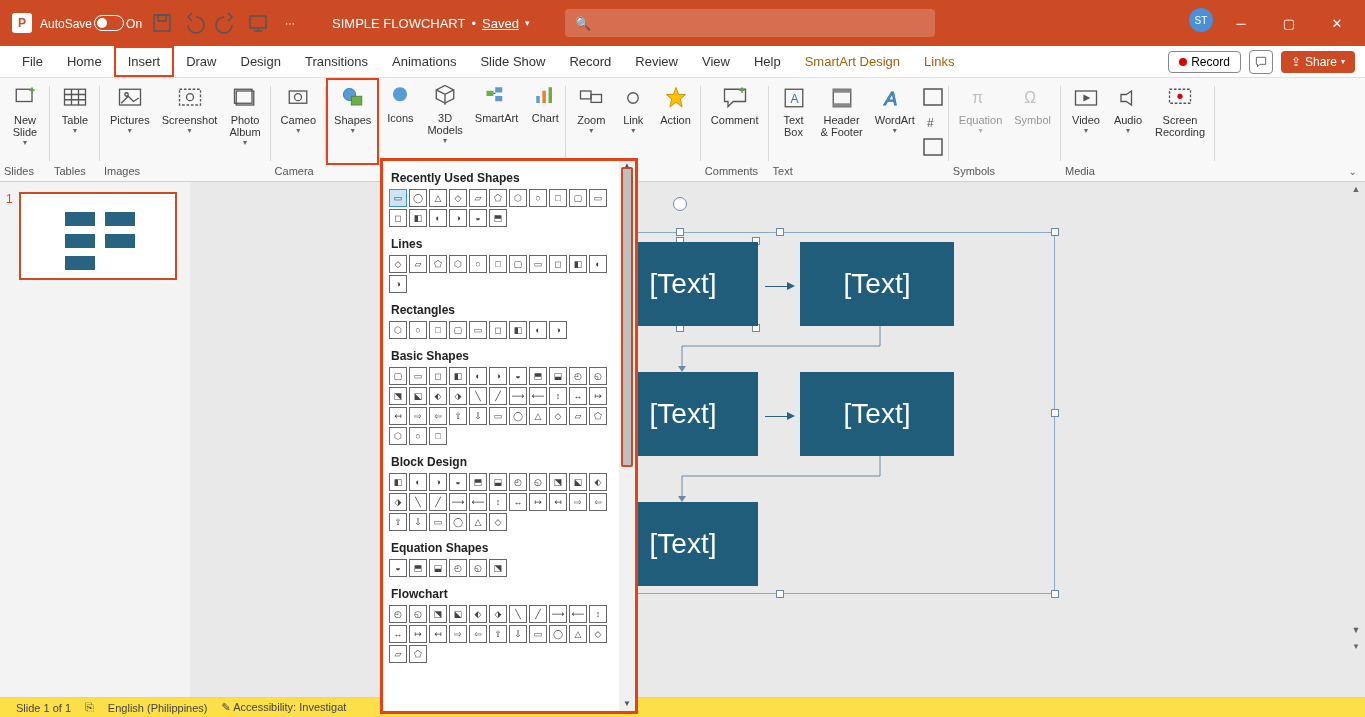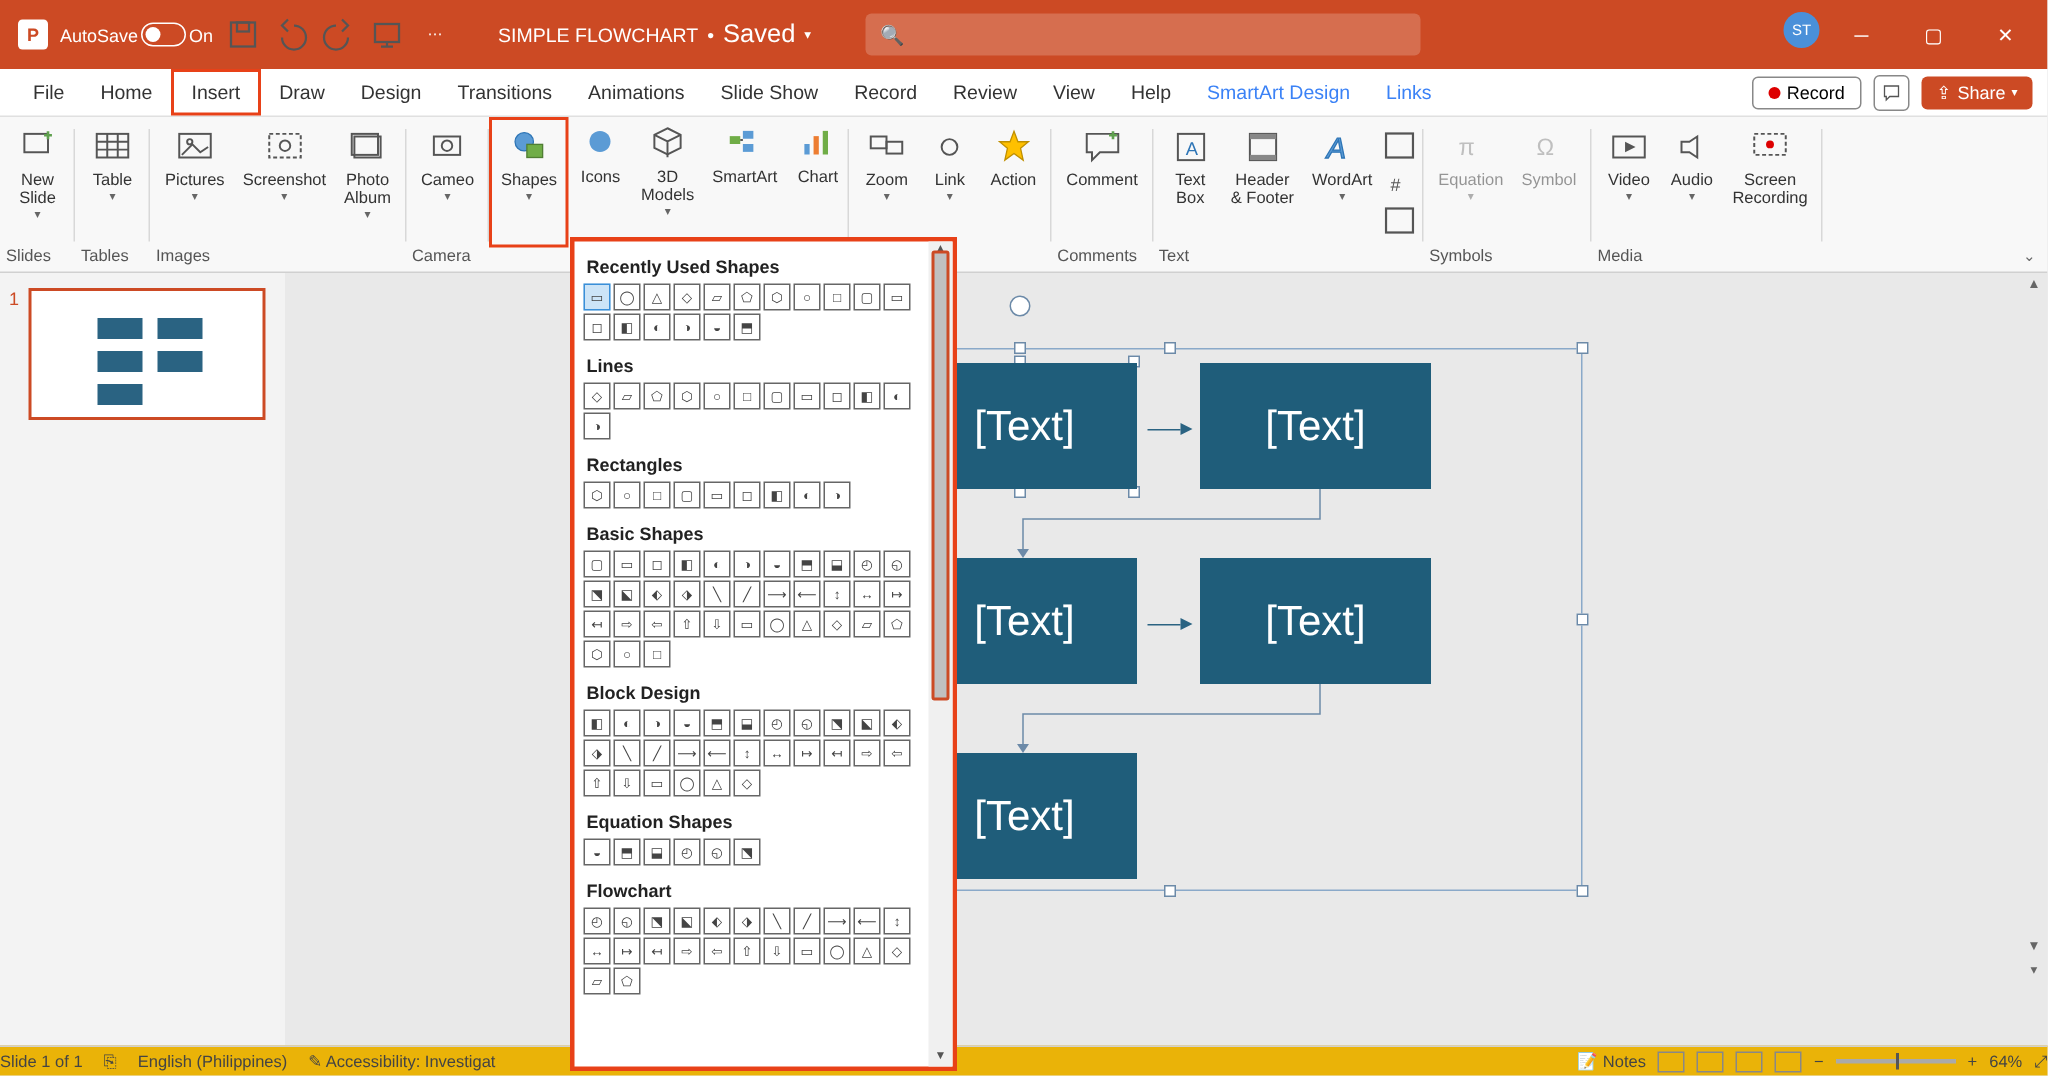--- a/index.html
+++ b/index.html
@@ -17,21 +17,21 @@
   .search-box { width: 370px; height: 28px; background: rgba(255,255,255,.2); border-radius: 4px; display: flex; align-items: center; padding: 0 10px; margin-left: 30px; }
   .search-box input { background: none; border: none; color: #fff; outline: none; flex: 1; font-size: 13px; }
   .title-right { margin-left: auto; display: flex; gap: 8px; padding-right: 8px; }
   .user-badge { width: 24px; height: 24px; background: #4a90d9; border-radius: 50%; font-size: 10px; display: flex; align-items: center; justify-content: center; }
   .win-btn { width: 40px; height: 30px; display: flex; align-items: center; justify-content: center; cursor: pointer; }
 
   
   .tabs { height: 32px; background: #fff; display: flex; align-items: center; padding-left: 10px; border-bottom: 1px solid #e0e0e0; font-size: 13px; }
   .tab { padding: 6px 12px; color: #333; cursor: pointer; }
   .tab.active { border: 2px solid #e84118; color: #333; }
-  .tab.context { color: #3b82f6; }
+  .tab.context { color: #a16207; }
   .tabs-right { margin-left: auto; display: flex; align-items: center; gap: 8px; padding-right: 10px; }
   .record-btn { border: 1px solid #888; padding: 3px 10px; border-radius: 4px; font-size: 12px; display: flex; align-items: center; gap: 4px; cursor: pointer; }
   .share-btn { background: #cc4a24; color: #fff; padding: 4px 10px; border-radius: 4px; font-size: 12px; display: flex; align-items: center; gap: 4px; cursor: pointer; }
   .comment-icon-btn { width: 24px; height: 24px; border: 1px solid #888; border-radius: 4px; display:flex; align-items:center; justify-content:center; }
 
   
   .ribbon { height: 104px; background: #f8f8f8; display: flex; border-bottom: 1px solid #d0d0d0; position: relative; }
   .ribbon-group { display: flex; flex-direction: column; padding: 2px 4px 2px 4px; position: relative; }
   .ribbon-group::after { content: ""; position: absolute; right: 0; top: 8px; bottom: 20px; width: 1px; background: #d8d8d8; }
   .group-row { display: flex; flex: 1; }
@@ -69,21 +69,21 @@
   
   .smartbox { position: absolute; background: #1f5d7a; color: #fff; display: flex; align-items: center; justify-content: center; font-size: 28px; }
   .sel-frame { position: absolute; border: 1px solid #8aa9c9; }
   .sel-handle { width: 8px; height: 8px; background: #fff; border: 1px solid #6c8aa8; position: absolute; }
   .rot-handle { width:14px; height:14px; border:1px solid #6c8aa8; border-radius:50%; background:#fff; position:absolute;}
   .arrow-conn { position:absolute; display:flex; align-items:center; }
   .arrow-conn .line { height:1px; background:#2a6382; }
   .arrow-conn .head { width:0;height:0;border-top:4px solid transparent;border-bottom:4px solid transparent;border-left:8px solid #2a6382;}
 
   
-  .status-bar { position: absolute; bottom: 0; left: 0; right: 0; height: 20px; background: #eab308; border-top: 1px solid #d0d0d0; display: flex; align-items: center; font-size: 11px; color: #444; padding: 0 0; gap: 14px; }
+  .status-bar { position: absolute; bottom: 0; left: 0; right: 0; height: 20px; background: #fde047; border-top: 1px solid #d0d0d0; display: flex; align-items: center; font-size: 11px; color: #444; padding: 0 16px; gap: 14px; }
   .status-right { margin-left: auto; display: flex; align-items: center; gap: 8px; }
   .zoom-slider { width: 80px; height: 3px; background: #aaa; position: relative; }
   .zoom-slider::after { content: ""; position: absolute; left: 50%; top: -4px; width: 2px; height: 11px; background: #555; }
   .view-btn { width:18px; height:14px; border:1px solid #888; cursor:pointer; }
 
   
   .ic { stroke: #555; fill: none; stroke-width: 1.5; }
 </style>
 </head>
 <body>
@@ -118,21 +118,21 @@
         <svg viewBox="0 0 24 24">
           <rect class="ic" x="4" y="5" width="16" height="12" stroke="#fff"></rect>
           <path d="M12 17v3M8 20h8" class="ic" stroke="#fff"></path>
         </svg>
       </div>
     <div class="qat-btn" style="font-size:10px;color:#fff;">⋯</div>
   </div>
   <div class="title-center">
     <span style="font-size:13px;">SIMPLE FLOWCHART</span>
     <span style="font-size:13px;">•</span>
-    <span style="font-size:17px;">Saved</span>
+    <span style="font-size:13px;text-decoration:underline;">Saved</span>
     <span style="font-size:9px;">▾</span>
     <div class="search-box">
       <span style="margin-right:6px;">🔍</span>
     </div>
   </div>
   <div class="title-right">
     <div class="user-badge">ST</div>
     <div class="win-btn">─</div>
     <div class="win-btn">▢</div>
     <div class="win-btn">✕</div>
@@ -648,25 +648,13 @@
     <div class="thumb"></div>
     <div class="arrow" style="bottom:0;">▼</div>
   </div>
 </div>
 
 <div class="status-bar">
   <span>Slide 1 of 1</span>
   <span>⎘</span>
   <span>English (Philippines)</span>
   <span>✎ <span>Accessibility: Investigat</span></span>
-  <div class="status-right">
-    <span>📝 <span>Notes</span></span>
-    <div class="view-btn"></div>
-    <div class="view-btn"></div>
-    <div class="view-btn"></div>
-    <div class="view-btn"></div>
-    <span>−</span>
-    <div class="zoom-slider"></div>
-    <span>+</span>
-    <span>64%</span>
-    <span>⤢</span>
-  </div>
 </div>
 
 </body></html>

